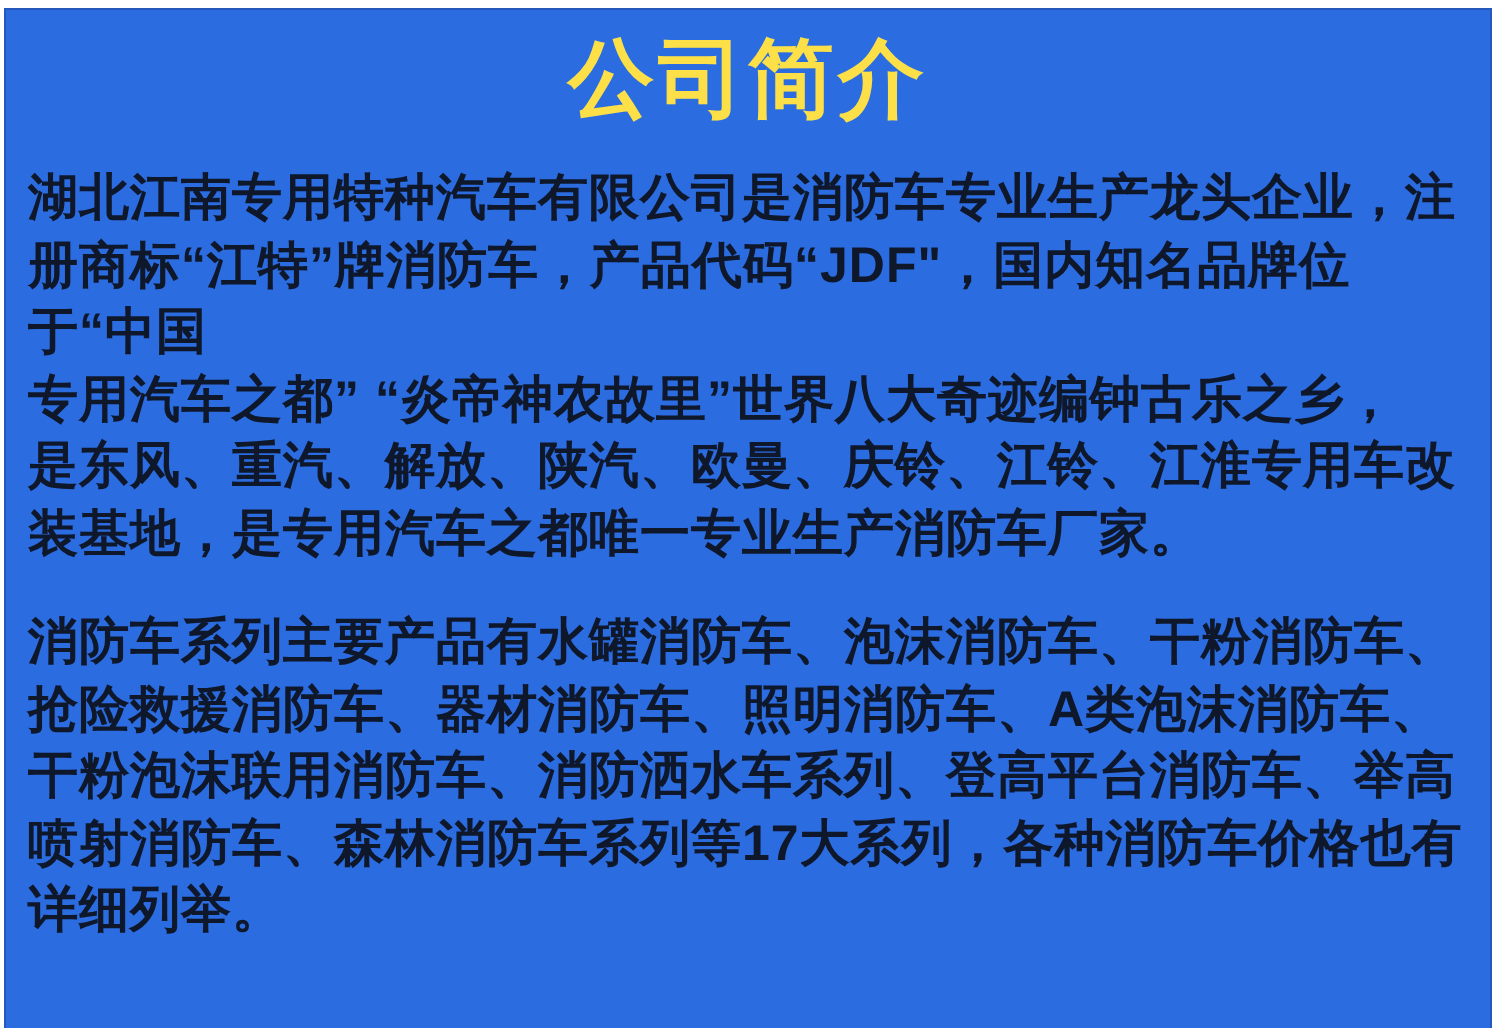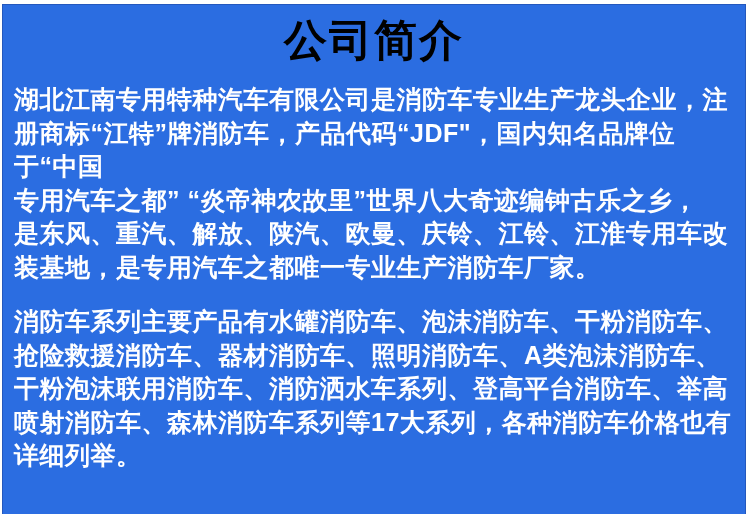--- a/index.html
+++ b/index.html
@@ -20,33 +20,33 @@
     box-sizing: border-box;
     background: #2b6de1;
     border: 1px solid #2458bd;
     border-bottom: none;
   }
   .page-title {
     margin: 0;
     padding-top: 9px;
     height: 61px;
     text-align: center;
-    color: #000000;
+    color: #fde047;
     font-weight: bold;
     font-size: 43px;
     line-height: 52px;
     letter-spacing: 2px;
   }
   .content {
     padding: 0 11px;
     margin-top: 8px;
   }
   .para {
     margin: 0;
-    color: #ffffff;
+    color: #0f172a;
     font-weight: bold;
     font-size: 25px;
     line-height: 33.5px;
     letter-spacing: 0.5px;
     white-space: pre-line;
     text-align: left;
   }
   .para + .para {
     margin-top: 21px;
   }

